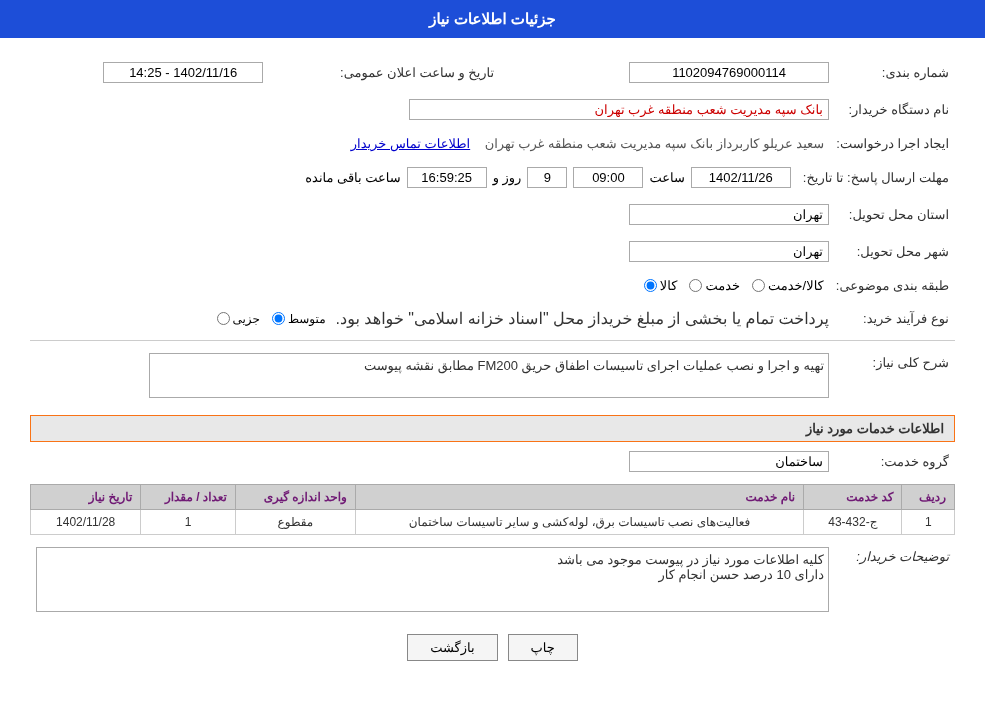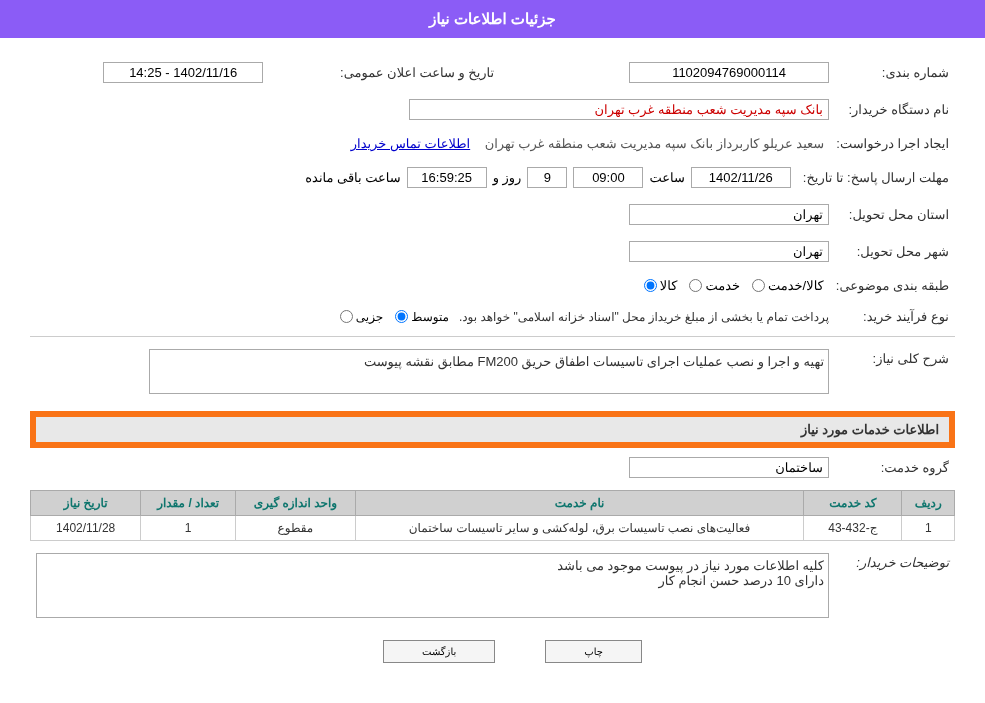--- a/index.html
+++ b/index.html
@@ -10,21 +10,21 @@
       direction: rtl;
     }
     .page-container {
       width: 985px;
       min-height: 703px;
       background: #fff;
       margin: 0 auto;
       padding-bottom: 20px;
     }
     .header-bar {
-      background: #8b5cf6;
+      background: #1d4ed8;
       color: #fff;
       text-align: center;
       padding: 10px 20px;
       font-size: 15px;
       font-weight: bold;
       margin-bottom: 15px;
     }
     .content-area {
       padding: 5px 30px 10px 30px;
     }
@@ -69,21 +69,21 @@
       display: flex;
       align-items: center;
       gap: 6px;
       justify-content: flex-start;
     }
     .date-time-row .input-box {
       display: inline-block;
     }
     .section-title {
       background: #e8e8e8;
-      border: 6px solid #f97316;
+      border: 1px solid #f97316;
       padding: 5px 10px;
       font-size: 13px;
       font-weight: bold;
       color: #333;
       margin: 10px 0 5px 0;
       text-align: right;
     }
     .radio-group {
       display: inline-flex;
       align-items: center;
@@ -99,21 +99,21 @@
       margin: 0;
     }
     .process-row {
       display: flex;
       align-items: center;
       gap: 10px;
       direction: rtl;
       font-size: 12px;
     }
     .process-note {
-      font-size: 12px;
+      font-size: 16px;
       color: #333;
     }
     .textarea-box {
       width: 100%;
       height: 55px;
       border: 1px solid #aaa;
       resize: none;
       font-family: Tahoma, Arial, sans-serif;
       font-size: 13px;
       direction: rtl;
@@ -123,23 +123,23 @@
     .services-table {
       width: 100%;
       border-collapse: collapse;
       margin-top: 5px;
       font-size: 12px;
     }
     .services-table th {
       background: #d0d0d0;
       border: 1px solid #aaa;
       padding: 5px 8px;
-      text-align: center;
+      text-align: right;
       font-weight: bold;
-      color: #0f766e;
+      color: #701a75;
     }
     .services-table td {
       border: 1px solid #ccc;
       padding: 5px 16px;
       text-align: center;
       color: #333;
     }
     .service-name-cell {
       color: #0055aa;
       text-align: right;
@@ -168,27 +168,26 @@
       color: #333;
       background: #fff;
     }
     .buttons-row {
       display: flex;
       justify-content: center;
       gap: 10px;
       margin-top: 15px;
     }
     .btn {
-      padding: 5px 38px;
-      font-family: Tahoma, Arial, sans-serif;
-      font-size: 10px;
+      padding: 5px 22px;
+      font-family: Tahoma, Arial, sans-serif;
+      font-size: 13px;
       border: 1px solid #888;
       cursor: pointer;
       background: #f5f5f5;
-      margin-left: 40px;
     }
     .divider {
       border: none;
       border-top: 1px solid #ccc;
       margin: 8px 0;
     }
   </style>
 </head>
 <body>
 

